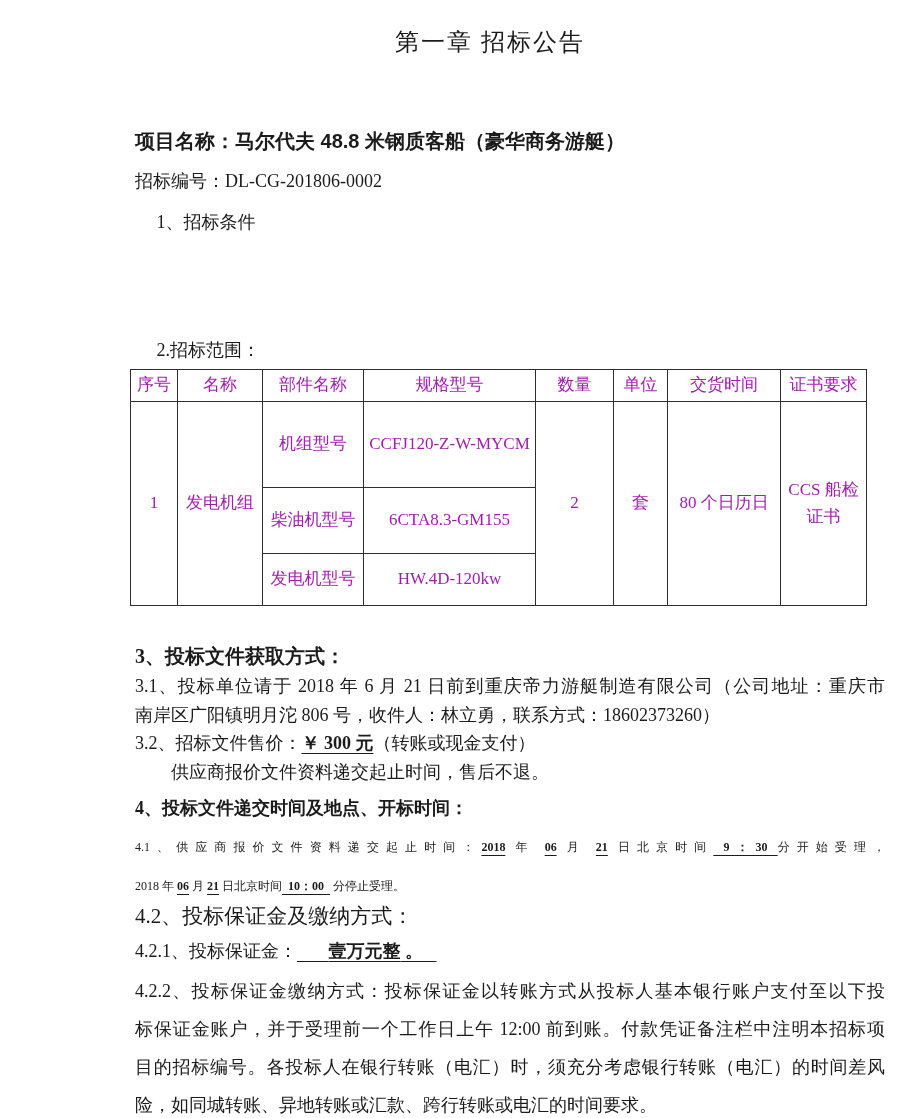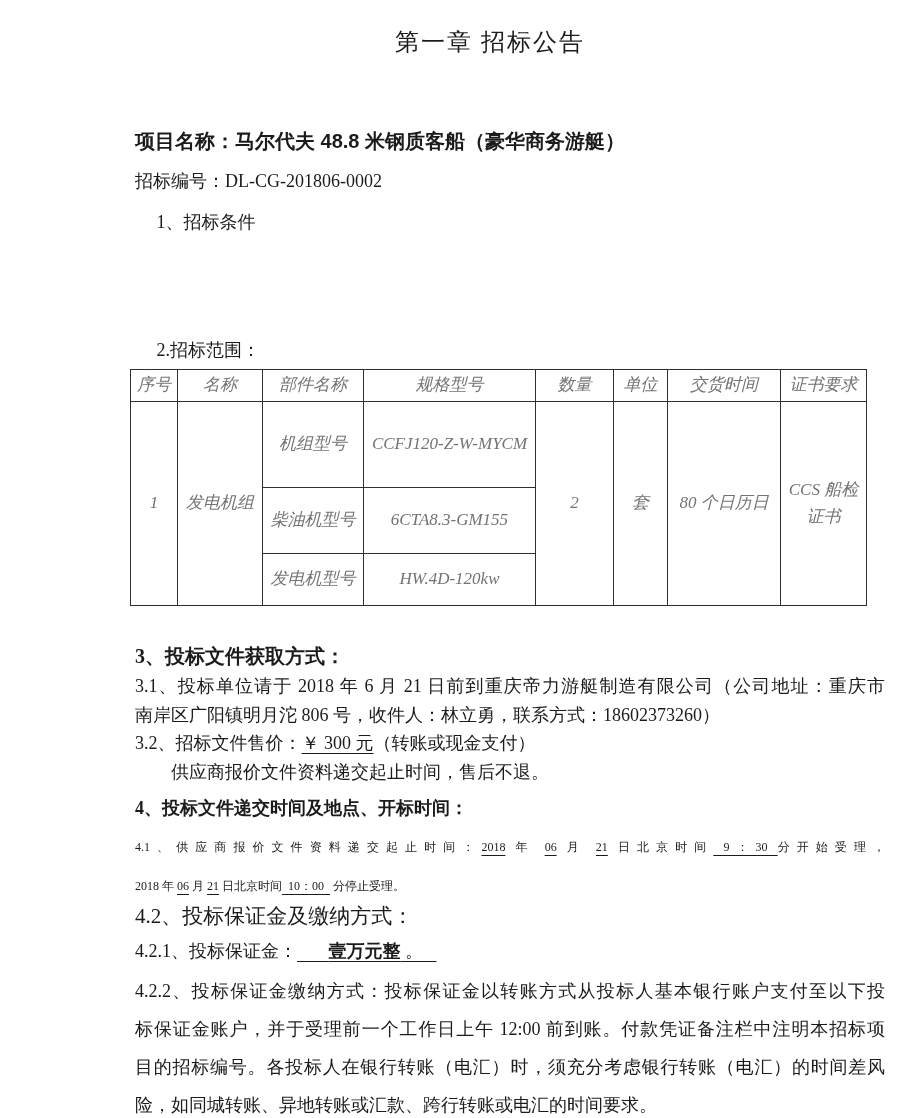--- a/index.html
+++ b/index.html
@@ -8,37 +8,37 @@
     color:#1b1b1b;font-family:"Liberation Serif",serif;overflow:hidden;
   }
   .abs{position:absolute;padding-left:40px;}
   .chapter{top:26px;left:0;width:900px;text-align:center;font-size:24px;letter-spacing:2px;}
   .proj{top:116px;left:95px;width:760px;font-size:20px;font-weight:bold;font-family:"Liberation Sans",sans-serif;margin-top:12px;}
   .tno{top:169px;left:95px;width:750px;font-size:18px;}
   .s1t{top:210px;left:95px;width:750px;font-size:18px;text-indent:1.2em;}
   .para1{top:240px;left:95px;width:750px;font-size:18px;line-height:47px;}
   .s2t{top:338px;left:95px;width:750px;font-size:18px;text-indent:1.2em;}
   .tblwrap{top:369px;left:90px;}
-  table{border-collapse:collapse;table-layout:fixed;width:736px;font-size:17px;color:#737373;font-style:italic;}
+  table{border-collapse:collapse;table-layout:fixed;width:736px;font-size:17px;color:#a21caf;}
   td,th{border:1px solid #2e2e2e;text-align:center;vertical-align:middle;font-weight:normal;padding:0 2px;line-height:1.55;}
   tr.hr{height:32px;} tr.r1{height:86px;} tr.r2{height:66px;} tr.r3{height:52px;}
   .s3t{top:643px;left:95px;width:750px;font-size:20px;font-weight:bold;}
   .p31{top:672px;left:95px;width:750px;font-size:18px;line-height:29px;}
   .p32{top:731px;left:95px;width:750px;font-size:18px;}
   .note3{top:760px;left:95px;width:750px;font-size:18px;text-indent:2em;}
   .s4t{top:796px;left:95px;width:750px;font-size:18px;font-weight:bold;}
   .p41{top:828px;left:95px;width:750px;font-size:12px;line-height:39px;}
   .p42t{top:902px;left:95px;width:750px;font-size:21px;}
   .p421{top:939px;left:95px;width:750px;font-size:18px;}
   .p422{top:972px;left:95px;width:750px;font-size:18px;line-height:38px;}
   .fill{text-align:justify;text-align-last:justify;}
   .ind2{text-indent:2em;}
   .b{font-weight:bold;font-family:"Liberation Sans",sans-serif;}
   .m{font-family:"Liberation Sans",sans-serif;}
-  .u{text-decoration:underline;text-underline-offset:4px;}
+  .u{text-decoration:underline;text-underline-offset:4px;font-weight:bold;}
 </style>
 </head>
 <body>
 
 <div class="page">
 
   <div class="abs chapter">第一章 招标公告</div>
 
   <div class="abs proj">项目名称：马尔代夫 48.8 米钢质客船（豪华商务游艇）</div>
 

